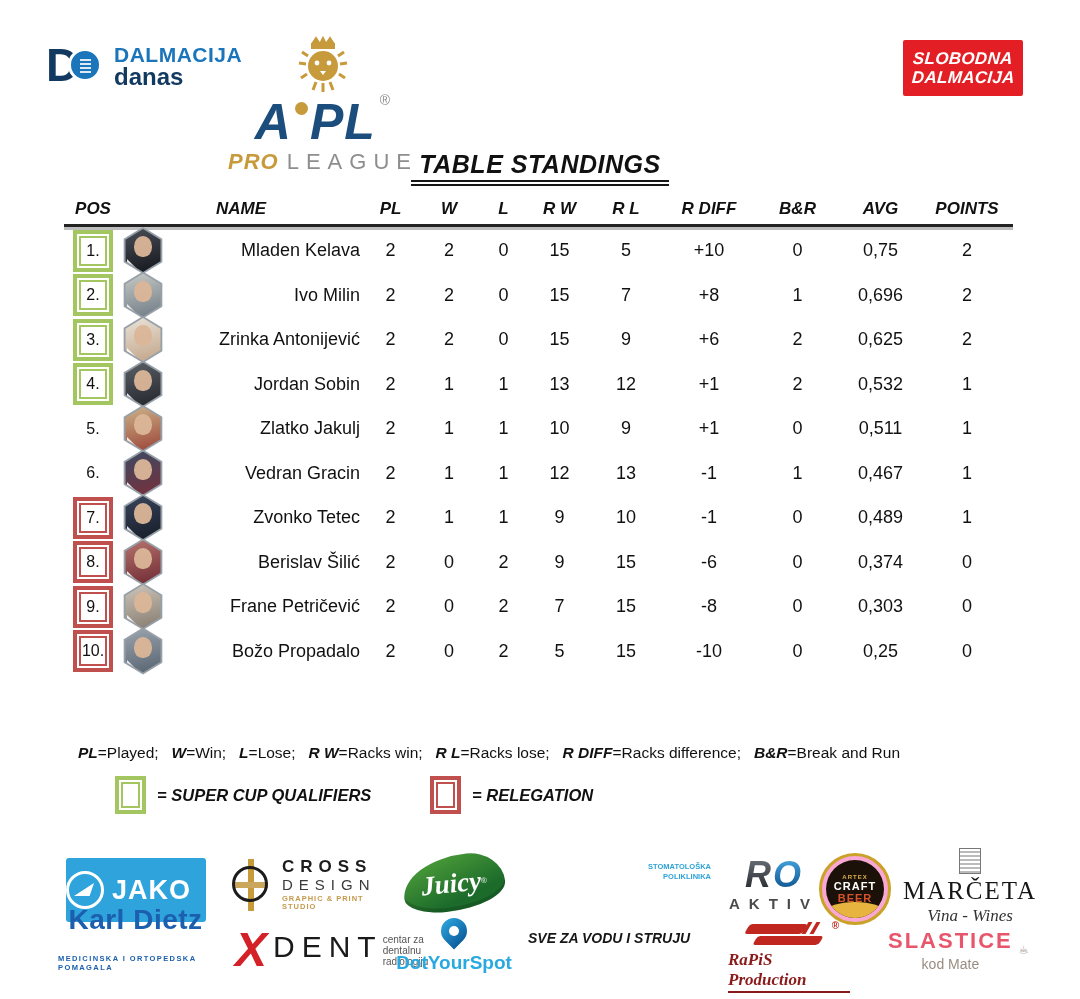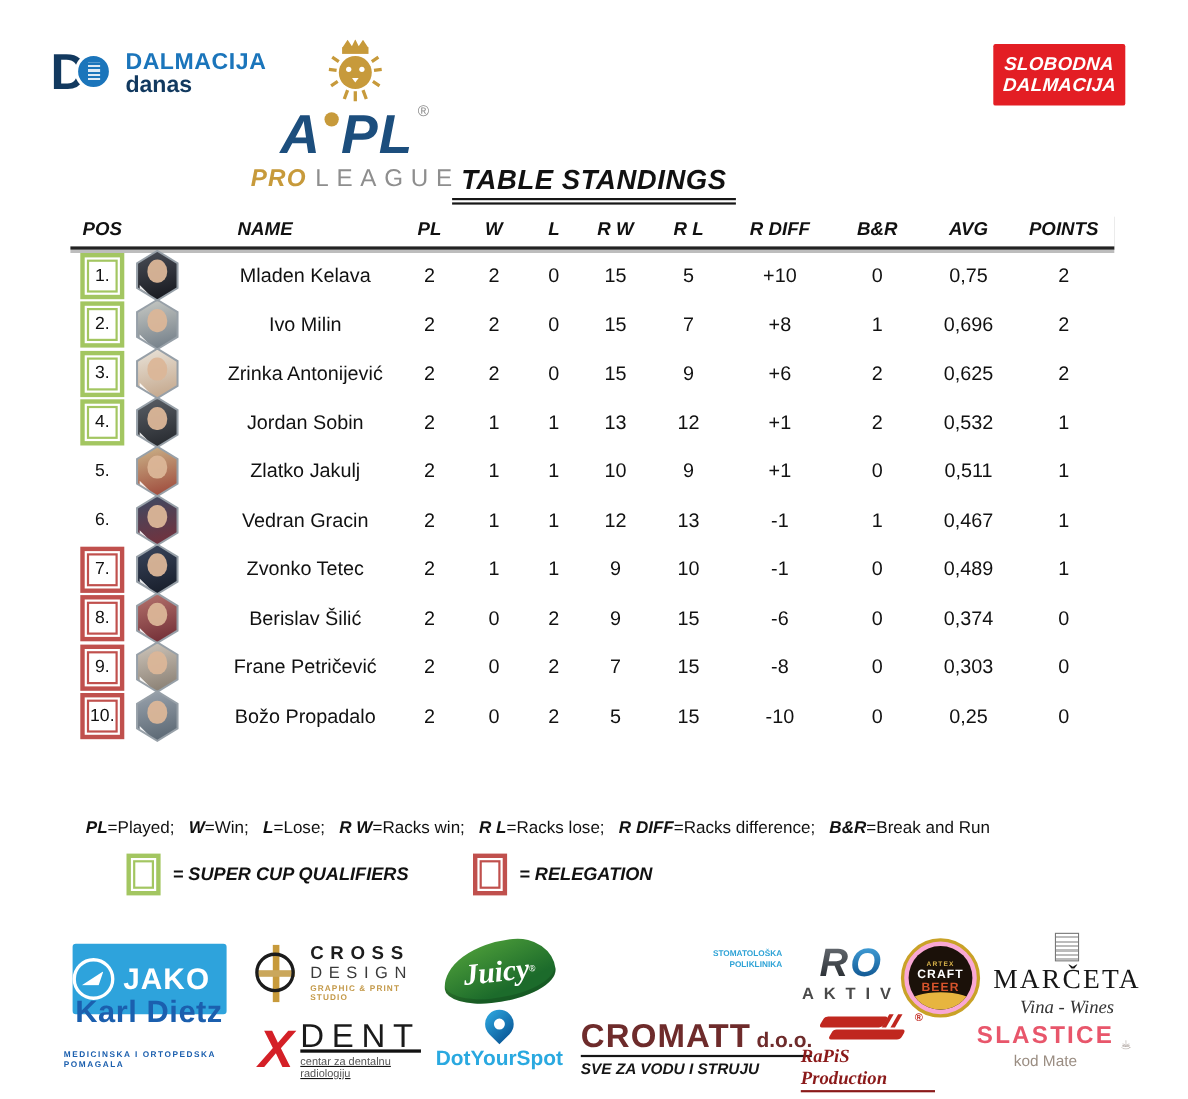--- a/index.html
+++ b/index.html
@@ -9,21 +9,21 @@
   
   #dalmacija{left:46px;top:42px;display:flex;align-items:center;gap:10px;}
   .dd-icon{position:relative;width:58px;height:50px;}
   .dd-d{position:absolute;left:0;top:-4px;font-size:46px;font-weight:900;color:var(--dd_navy);}
   .dd-circle{position:absolute;left:22px;top:6px;width:34px;height:34px;border-radius:50%;
     background:var(--dd_blue);border:3px solid #fff;box-sizing:border-box;}
   .dd-circle::after{content:"";position:absolute;left:9px;top:6px;width:11px;height:16px;
     background:repeating-linear-gradient(0deg,rgba(255,255,255,.85) 0 2px,transparent 2px 4px);}
   .dd-text{line-height:1.02;font-weight:800;}
   .dd-l1{font-size:21px;color:var(--dd_blue);letter-spacing:.5px;}
-  .dd-l2{font-size:21px;color:var(--dd_navy);}
+  .dd-l2{font-size:24px;color:var(--dd_navy);}
 
   #apl{left:228px;top:36px;width:190px;display:flex;flex-direction:column;align-items:center;}
   .lion{margin-bottom:2px;}
   .apl-line{position:relative;display:flex;align-items:flex-end;font-style:italic;font-weight:900;
     font-size:50px;line-height:.9;color:var(--apl_navy);letter-spacing:1px;}
   .apl-dot{width:13px;height:13px;border-radius:50%;background:var(--apl_gold);align-self:flex-start;
     margin:2px 2px 0 3px;}
   .apl-reg{font-size:14px;font-weight:400;font-style:normal;color:#8a8a8a;margin:-6px 0 0 4px;align-self:flex-start;}
   .apl-sub{display:flex;align-items:baseline;gap:8px;margin-top:4px;}
   .apl-pro{font-style:italic;font-weight:900;font-size:22px;color:var(--apl_gold);letter-spacing:1px;}
@@ -41,21 +41,21 @@
 
   
   #standings{left:64px;top:194px;width:949px;}
   .tgrid{display:grid;grid-template-columns:58px 42px 196px 61px 56px 53px 59px 74px 92px 85px 81px 92px;align-items:center;}
   #thead{height:30px;border-bottom:3px solid #232323;box-shadow:0 3px 0 #bdbdbd;}
   #thead .h{font-size:17px;font-weight:900;font-style:italic;text-align:center;white-space:nowrap;}
   #thead .h-name{grid-column:2 / span 2;}
   #thead .h-pos{grid-column:1;}
   .trow{height:44.5px;}
   .c{text-align:center;font-size:18px;}
-  .c.name{text-align:center;padding-left:31px;font-size:18px;}
+  .c.name{text-align:right;padding-left:31px;font-size:18px;}
   .c.pos{display:flex;justify-content:center;}
   .pos-frame{width:40px;height:42px;border:4px solid transparent;box-sizing:border-box;display:flex;}
   .pos-inner{flex:1;margin:2px;border:2px solid transparent;display:flex;align-items:center;justify-content:center;
     font-size:16px;}
   .trow.qualifier .pos-frame,.trow.qualifier .pos-inner{border-color:var(--qualifier_green);}
   .trow.relegation .pos-frame,.trow.relegation .pos-inner{border-color:var(--relegation_red);}
   .c.av{display:flex;justify-content:center;}
   .hexw{width:42px;height:47px;background:#97a0a8;display:flex;align-items:center;justify-content:center;
     clip-path:polygon(50% 0,96% 25%,96% 75%,50% 100%,4% 75%,4% 25%);}
   .hex{width:38px;height:43px;position:relative;overflow:hidden;
@@ -131,21 +131,21 @@
     background:repeating-linear-gradient(0deg,#bbb 0 2px,#fff 2px 4px);margin-bottom:3px;}
   .mar-name{font-family:"Liberation Serif",serif;font-size:25px;color:#161616;letter-spacing:2px;}
   .mar-sub{font-family:"Liberation Serif",serif;font-style:italic;font-size:17px;color:#333;margin-top:1px;}
 
   #sp-karl{left:58px;top:904px;width:155px;}
   .kd-name{font-size:28px;font-weight:900;color:#1b5fae;letter-spacing:.5px;}
   .kd-sub{font-size:7.5px;font-weight:700;color:#1b5fae;letter-spacing:1.4px;margin-top:18px;}
 
   #sp-xdent{left:235px;top:928px;width:150px;flex-direction:row;gap:6px;display:flex;align-items:center;}
   .xd-x{font-size:48px;font-weight:900;font-style:italic;color:#d42027;line-height:.9;}
-  .xd-col{display:flex;flex-direction:column;text-decoration:underline;}
+  .xd-col{display:flex;flex-direction:row;}
   .xd-name{font-size:30px;font-weight:400;letter-spacing:7px;color:#1a1a1a;line-height:1;}
   .xd-sub{font-size:10px;color:#555;margin-top:2px;}
 
   #sp-dys{left:398px;top:918px;width:112px;}
   .dys-pin{width:26px;height:26px;background:linear-gradient(180deg,#2a9fd8,#0d5f9e);
     border-radius:50% 50% 50% 0;transform:rotate(-45deg);position:relative;margin-bottom:8px;}
   .dys-pin::after{content:"";position:absolute;left:8px;top:8px;width:10px;height:10px;border-radius:50%;background:#fff;}
   .dys-name{font-size:19px;font-weight:600;color:#2aa9e0;}
 
   #sp-cromatt{left:528px;top:928px;width:185px;align-items:flex-start;}
@@ -566,24 +566,20 @@
     <span class="xd-sub">centar za dentalnu radiologiju</span>
   </div>
 </div>
 
 <div id="sp-dys" class="abs sp">
   <div class="dys-pin"></div>
   <span class="dys-name">DotYourSpot</span>
 </div>
 
 <div id="sp-cromatt" class="abs sp">
-  <div class="cro-line">
-    <span class="cro-name">CROMATT</span>
-    <span class="cro-suffix">d.o.o.</span>
-  </div>
   <span class="cro-sub">SVE ZA VODU I STRUJU</span>
 </div>
 
 <div id="sp-rapis" class="abs sp">
   <div class="rapis-logo">
     <div class="rapis-bar rb1"></div>
     <div class="rapis-bar rb2"></div>
     <div class="rapis-bar rb3"></div>
     <div class="rapis-bar rb4"></div>
     <span class="rapis-reg">®</span>

